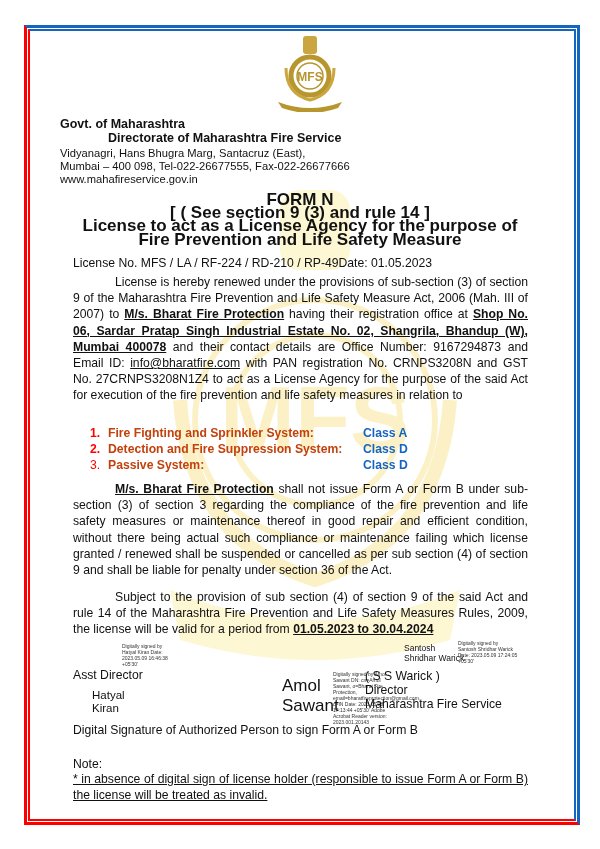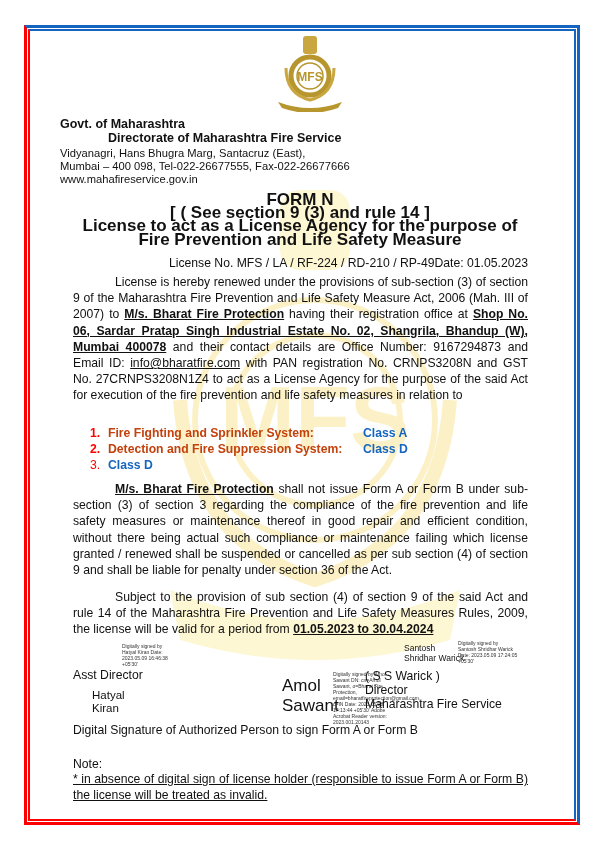--- a/index.html
+++ b/index.html
@@ -21,21 +21,21 @@
   .hdr { position: absolute; left: 60px; width: 480px; font-size: 11.5px; line-height: 14px; }
   .hdr .b { font-weight: bold; font-size: 12.5px; }
   .h-govt { top: 117px; }
   .h-dir { top: 131px; left: 108px; }
   .h-addr1 { top: 146px; font-size: 11.2px; }
   .h-addr2 { top: 159px; font-size: 11.2px; }
   .h-web { top: 172px; font-size: 11.2px; }
 
   .form-title { position: absolute; left: 60px; width: 480px; text-align: center; font-weight: bold; font-size: 17px; line-height: 13.2px; top: 193px; }
 
-  .lic-row { position: absolute; left: 73px; width: 455px; top: 256px; font-size: 12.2px; display: flex; justify-content: flex-end; }
+  .lic-row { position: absolute; left: 73px; width: 455px; top: 256px; font-size: 12.2px; display: flex; justify-content: flex-start; }
 
   .para { position: absolute; left: 73px; width: 455px; font-size: 12.2px; line-height: 16.2px; text-align: justify; }
   .para .indent { display: inline-block; width: 42px; }
   .p1 { top: 274px; }
   .p2 { top: 481px; }
   .p3 { top: 589px; }
   .para b { font-weight: bold; text-decoration: underline; }
   .para u { text-decoration: underline; }
 
   .classes { position: absolute; left: 90px; top: 425px; font-size: 12.2px; line-height: 16px; font-weight: bold; }
@@ -113,20 +113,21 @@
     <span class="sys">Fire Fighting and Sprinkler System:</span>
     <span class="cls">Class A</span>
   </div>
   <div class="class-row">
     <span class="num">2.</span>
     <span class="sys">Detection and Fire Suppression System:</span>
     <span class="cls">Class D</span>
   </div>
   <div class="class-row">
     <span class="num nb">3.</span>
+    <span class="sys">Passive System:</span>
     <span class="cls">Class D</span>
   </div>
 </div>
 
 <div class="para p2"><span class="indent"></span><b>M/s. Bharat Fire Protection</b><span> shall not issue Form A or Form B under sub-section (3) of section 3 regarding the compliance of the fire prevention and life safety measures or maintenance thereof in good repair and efficient condition, without there being actual such compliance or maintenance failing which license granted / renewed shall be suspended or cancelled as per sub section (4) of section 9 and shall be liable for penalty under section 36 of the Act.</span></div>
 
 <div class="para p3"><span class="indent"></span><span>Subject to the provision of sub section (4) of section 9 of the said Act and rule 14 of the Maharashtra Fire Prevention and Life Safety Measures Rules, 2009, the license will be valid for a period from </span><b>01.05.2023 to 30.04.2024</b></div>
 
 <div class="sig s1-name">
   <div>Hatyal</div>

